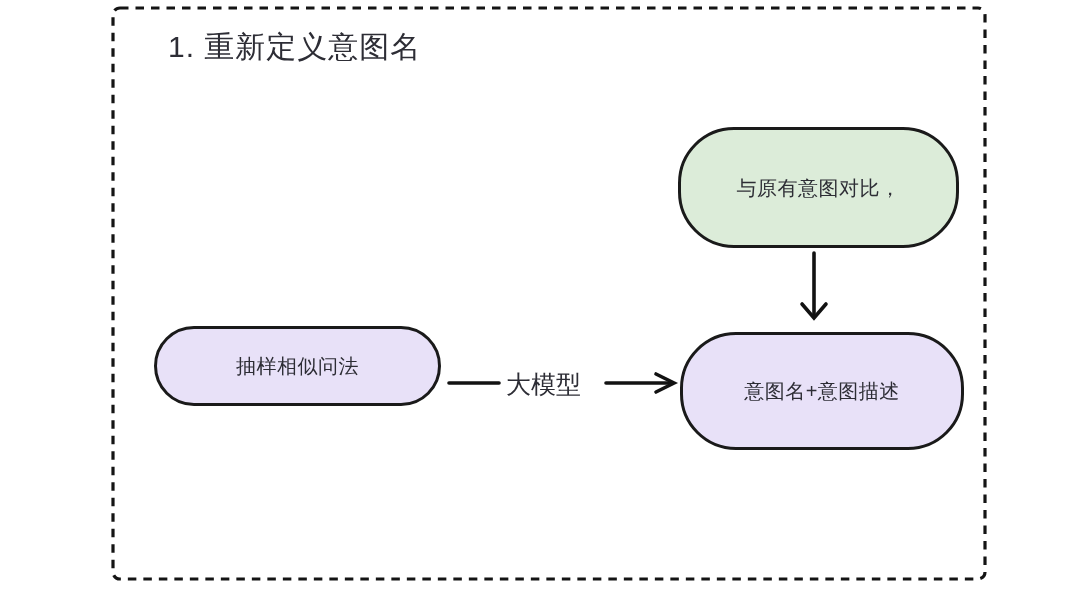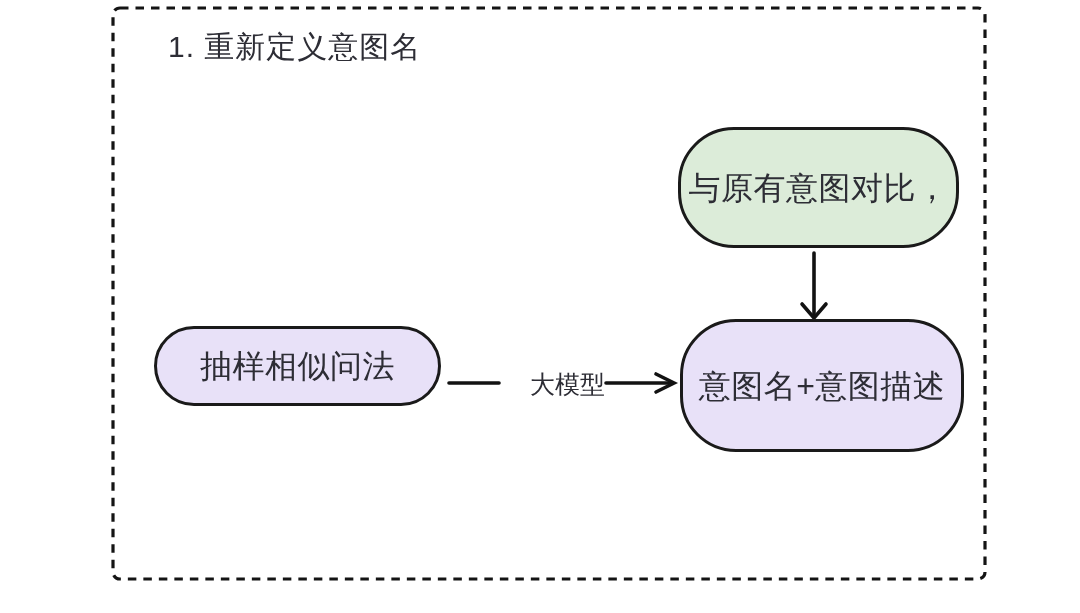--- a/index.html
+++ b/index.html
@@ -46,44 +46,43 @@
     position: absolute;
     z-index: 1;
     border: 3.5px solid var(--node_stroke);
     border-radius: 56px;
     display: flex;
     flex-direction: column;
     align-items: center;
     justify-content: center;
     text-align: center;
     color: var(--text);
-    font-size: 32px;
+    font-size: 20px;
     font-weight: 500;
     line-height: 34px;
     letter-spacing: 0.5px;
   }
   .node.green { background: var(--node_green_fill); }
   .node.purple { background: var(--node_purple_fill); }
 
   .node-compare-check { left: 678px; top: 127px; width: 281px; height: 121px; }
   .node-sample-questions { left: 154px; top: 326px; width: 287px; height: 80px; }
-  .node-intent-output { left: 680px; top: 319px; width: 284px; height: 133px; }
+  .node-intent-output { left: 680px; top: 332px; width: 284px; height: 118px; }
 
   .edge-label {
     position: absolute;
     left: 506px;
     top: 368px;
     width: 90px;
-    text-align: right;
+    text-align: left;
     font-size: 25px;
     font-weight: 500;
     color: var(--text);
     z-index: 2;
     white-space: nowrap;
-    margin-left: 9px;
   }
 </style>
 </head>
 <body>
 
 <div class="canvas">
 
   <svg class="overlay-svg" viewBox="0 0 1080 613" xmlns="http://www.w3.org/2000/svg">
 
     <rect x="113" y="8" width="872" height="571" rx="7" ry="7" fill="none" stroke="#141414" stroke-width="3.2" stroke-dasharray="8.5 7"></rect>

